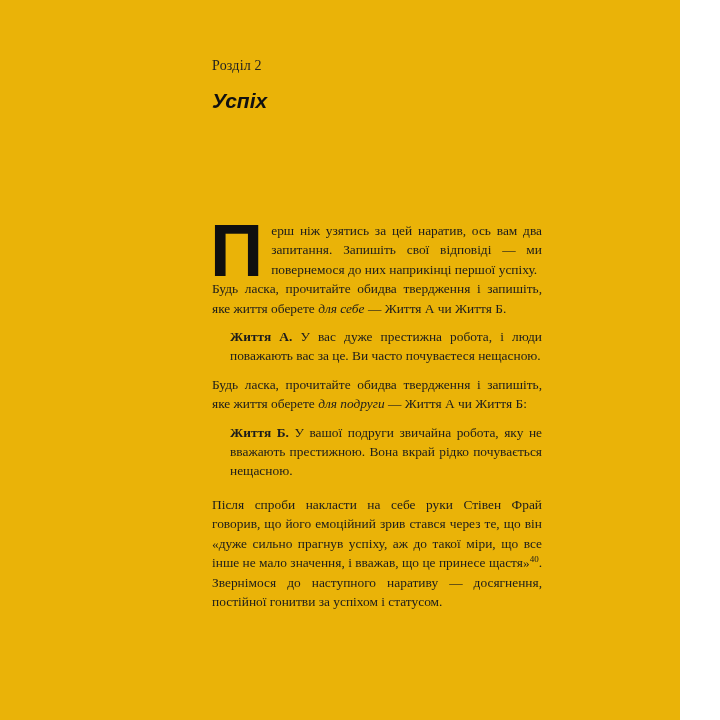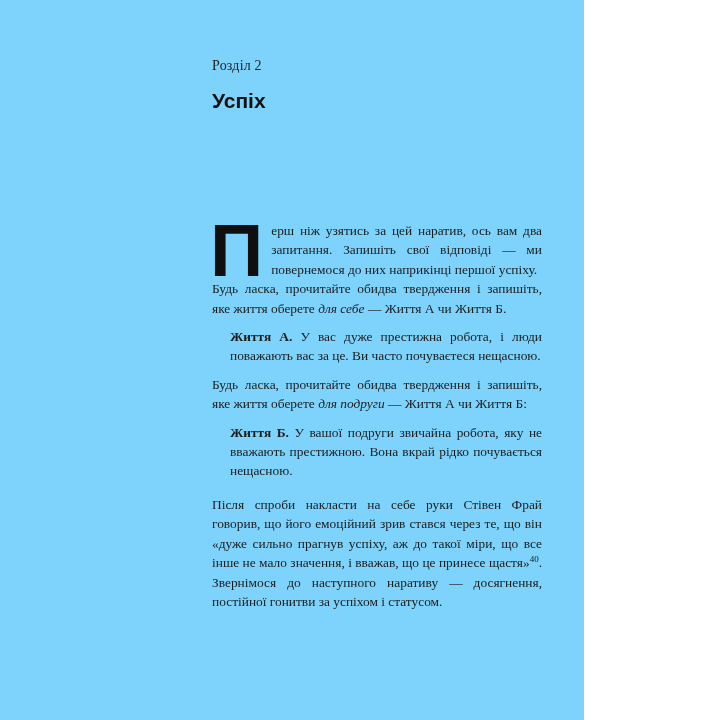--- a/index.html
+++ b/index.html
@@ -1,20 +1,20 @@
 <!DOCTYPE html>
 <html><head>
 <meta charset="utf-8">
 <style>
   html, body { margin: 0; padding: 0; background: #ffffff; }
   .page {
     position: relative;
-    width: 584px;
+    width: 680px;
     height: 720px;
-    background: #7dd3fc;
+    background: #eab308;
     font-family: "Liberation Serif", serif;
     color: #1c1c1c;
     overflow: hidden;
   }
   .content {
     position: absolute;
     left: 212px;
     top: 58px;
     width: 330px;
   }
@@ -23,20 +23,21 @@
     letter-spacing: 0.2px;
     color: #222222;
     margin: 0 0 15px 0;
   }
   .title {
     font-family: "Liberation Sans", sans-serif;
     font-weight: 700;
     font-size: 21px;
     color: #111111;
     margin: 0 0 108px 0;
+    font-style: italic;
   }
   .body-text {
     font-size: 13.4px;
     line-height: 19.4px;
     text-align: justify;
     color: #1c1c1c;
   }
   .body-text p { margin: 0; }
   .dropcap {
     float: left;

